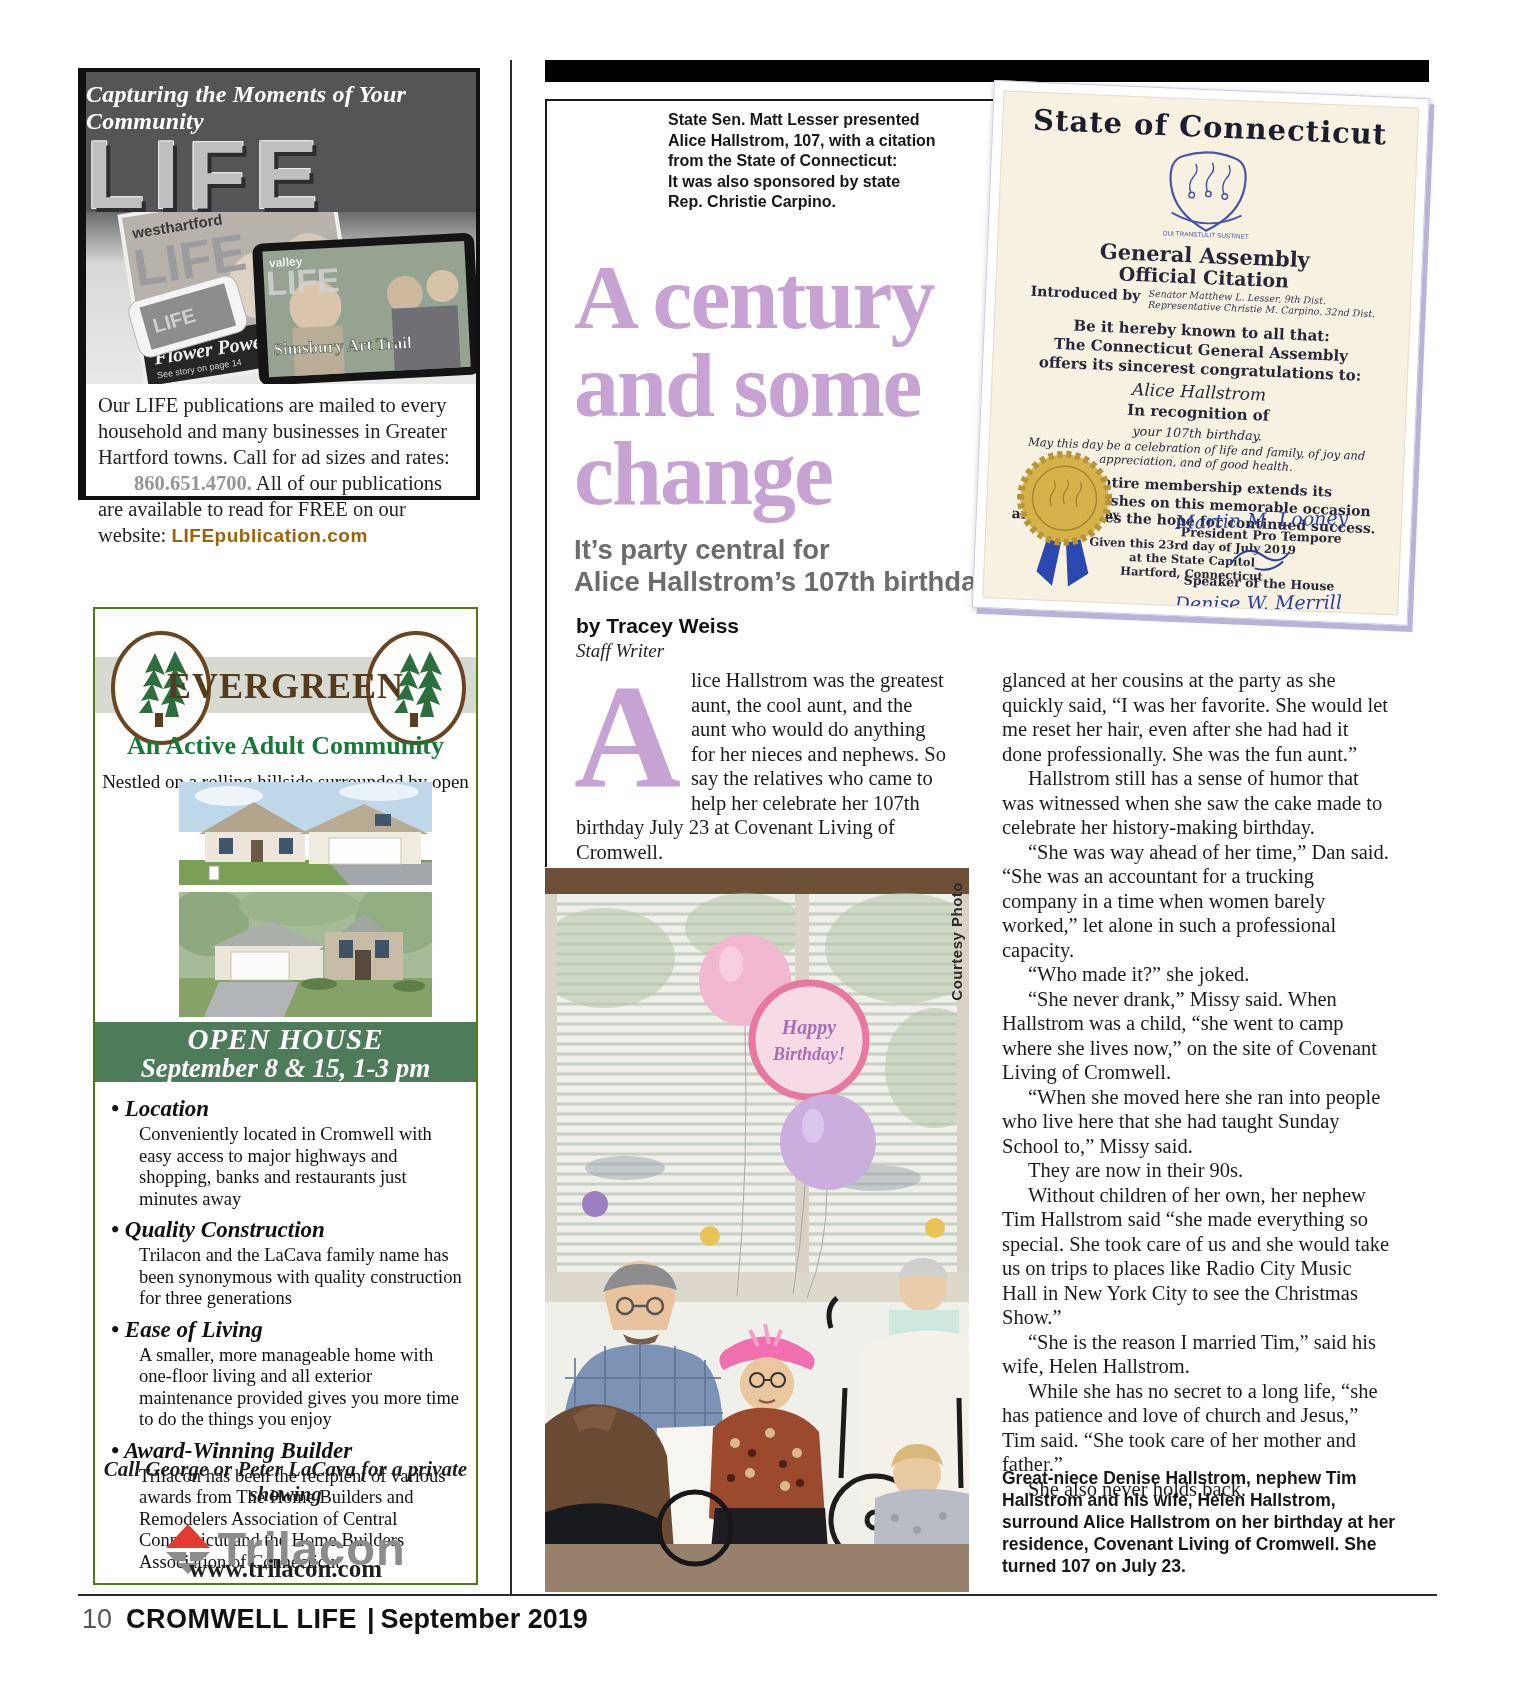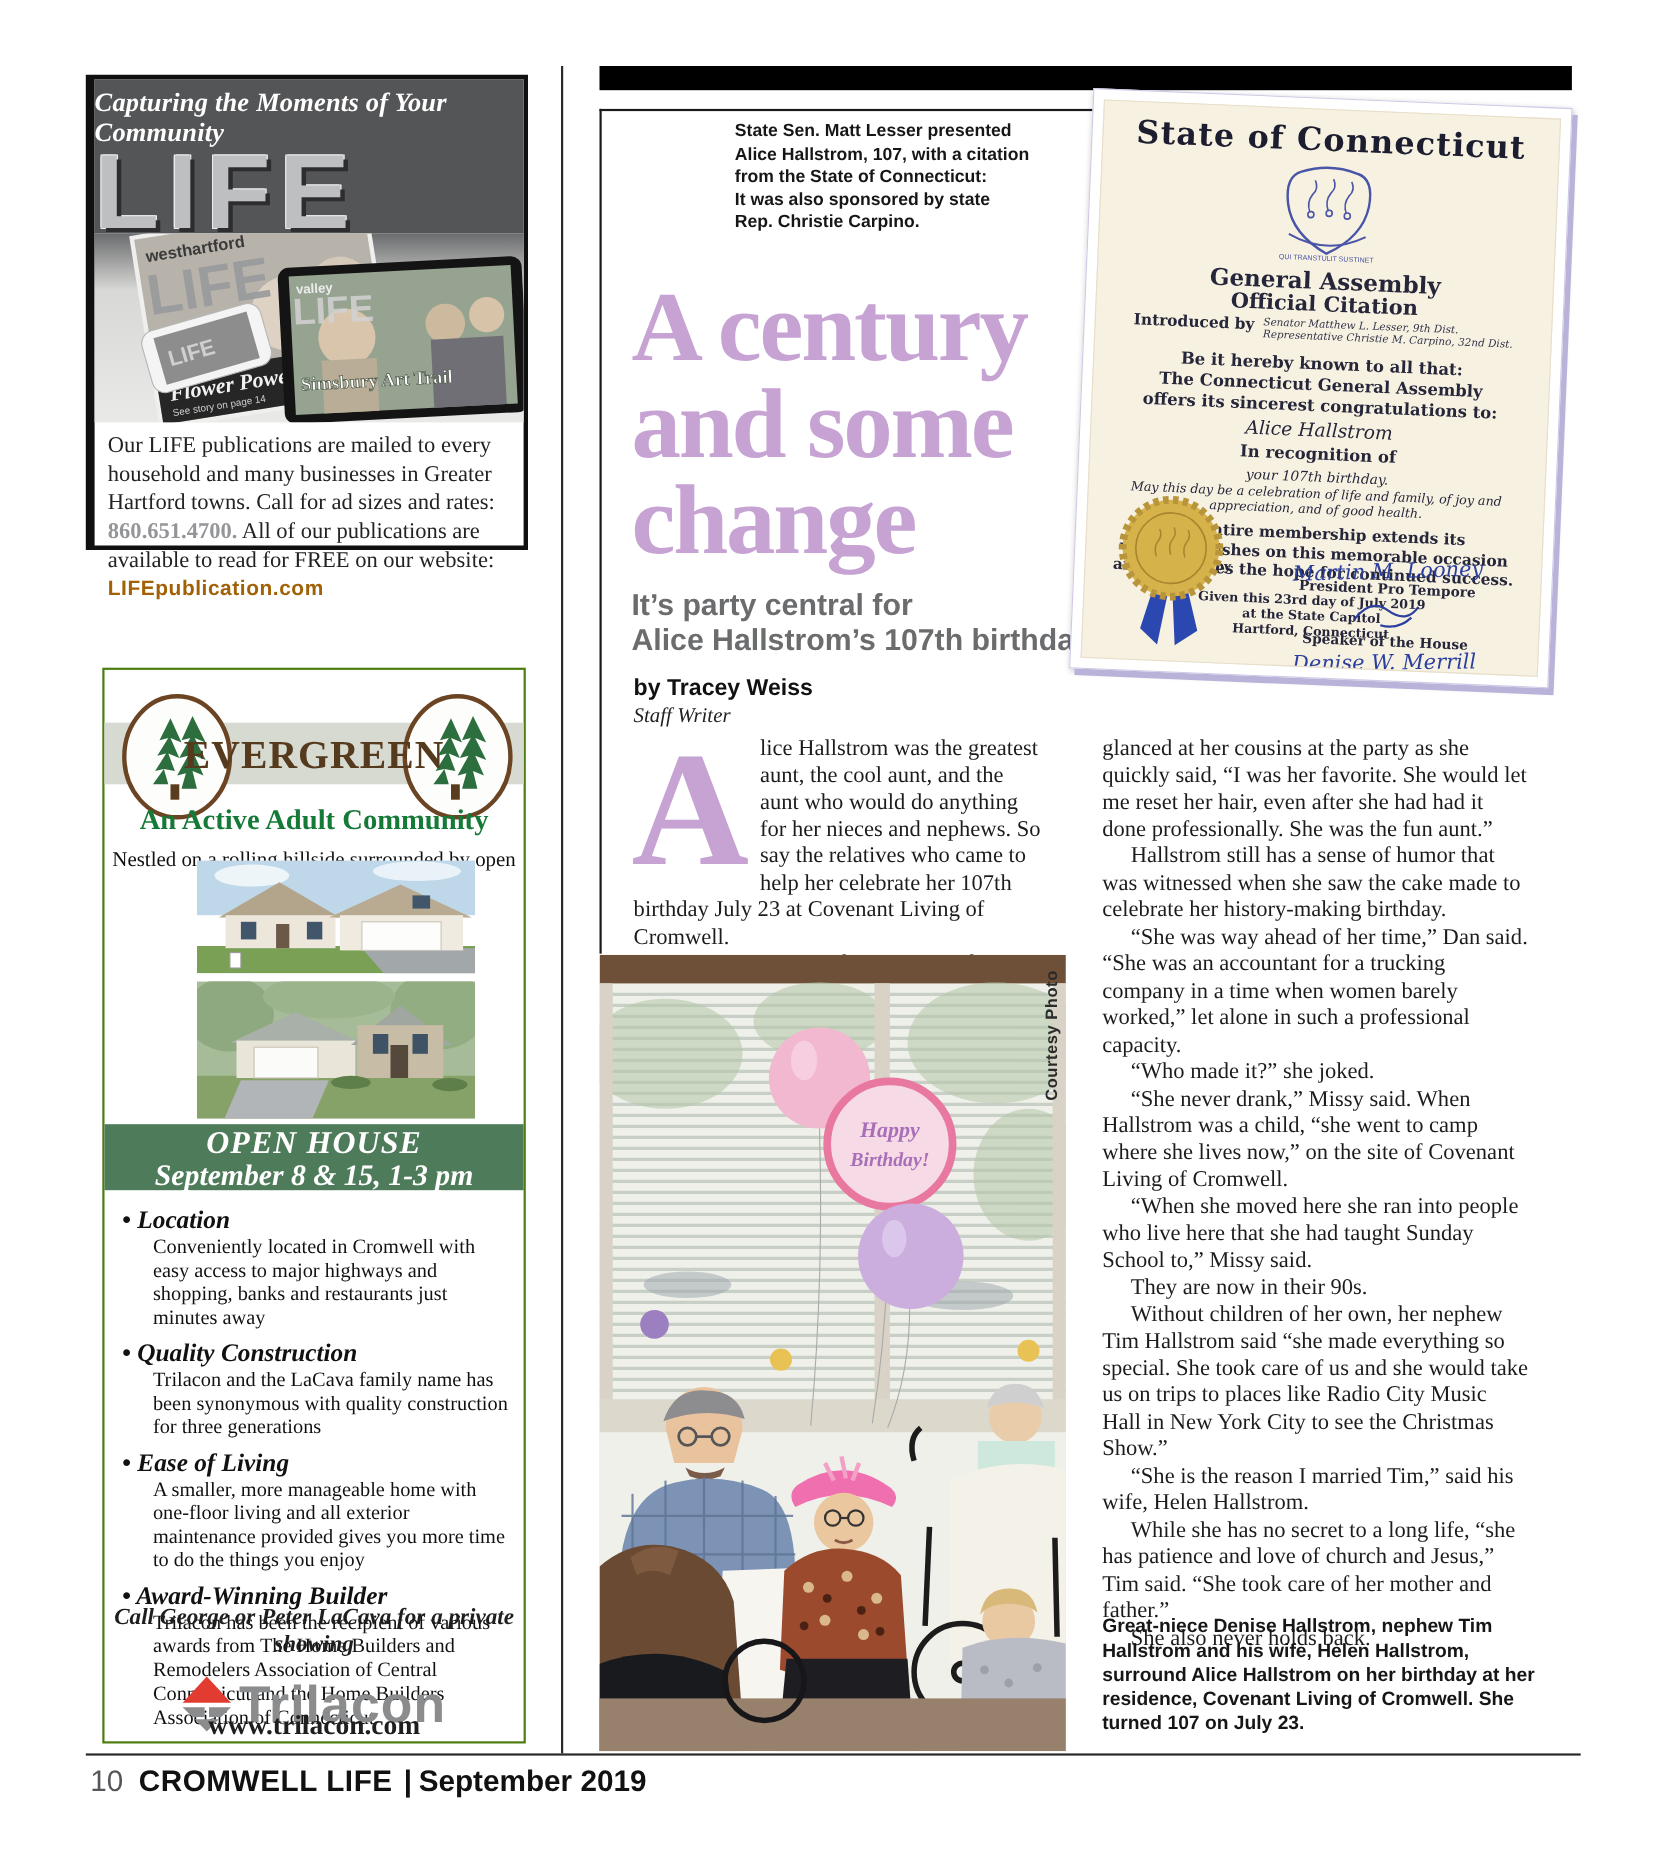--- a/index.html
+++ b/index.html
@@ -16,21 +16,21 @@
   
   .life-ad{left:78px;top:68px;width:402px;height:432px;background:#fff;
            border:4px solid #101010;border-left-width:8px;box-sizing:border-box;}
   .life-head{position:relative;width:100%;height:140px;background:#54555.7;background:#545557;text-align:left;}
   .life-tagline{padding-top:9px;font-style:italic;font-weight:bold;font-size:24px;color:#fff;letter-spacing:.2px;}
   .life-logo{margin-top:-8px;font-family:"Liberation Sans",sans-serif;font-weight:900;font-size:96px;
              line-height:96px;color:#bdbfc1;letter-spacing:8px;
              text-shadow:4px 4px 0 #2d2d2f, -1px -1px 0 #ececec,1px -1px 0 #ececec,-1px 1px 0 #ececec;}
   .life-collage{position:relative;width:100%;height:172px;background:linear-gradient(#6a6b6d,#d8d8d6 30%,#e9e9e7);overflow:hidden;}
   .life-text{padding:8px 12px 0 12px;font-size:20.5px;line-height:26px;color:#222;}
-  .life-phone{color:#939598;font-weight:bold;}
+  .life-phone{color:#939598;font-weight:bold;margin-left:36px;}
   .life-site{color:#a16207;font-weight:bold;font-family:"Liberation Sans",sans-serif;font-size:19px;letter-spacing:.5px;}
 
   
   .ever-ad{left:93px;top:607px;width:385px;height:978px;background:#fff;border:2px solid #4d7c0f;box-sizing:border-box;}
   .ever-band{position:absolute;left:0;top:48px;width:100%;height:56px;background:#d7dad1;}
   .ever-badge{position:absolute;top:20px;width:104px;height:118px;}
   .ever-name{position:absolute;left:0;top:56px;width:100%;text-align:center;font-weight:bold;
              font-size:36px;color:#553a1e;letter-spacing:1px;white-space:nowrap;}
   .ever-sub{position:absolute;left:0;top:122px;width:100%;text-align:center;font-weight:bold;font-size:26px;color:#157a38;}
   .ever-tag{position:absolute;left:0;top:162px;width:100%;text-align:center;font-size:19px;color:#111;}

